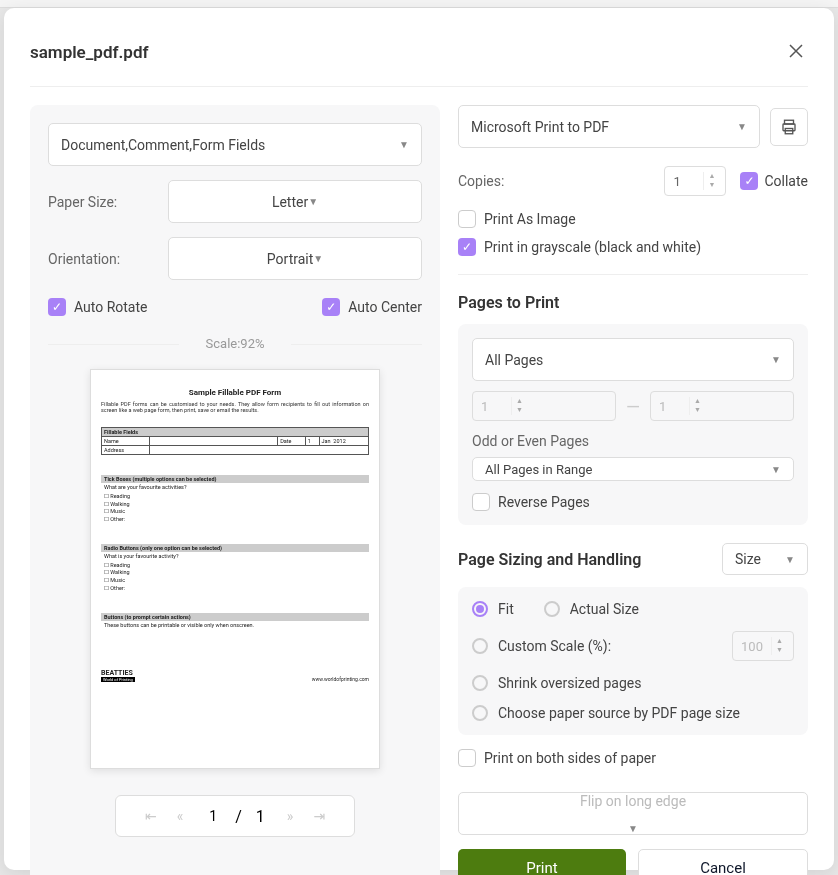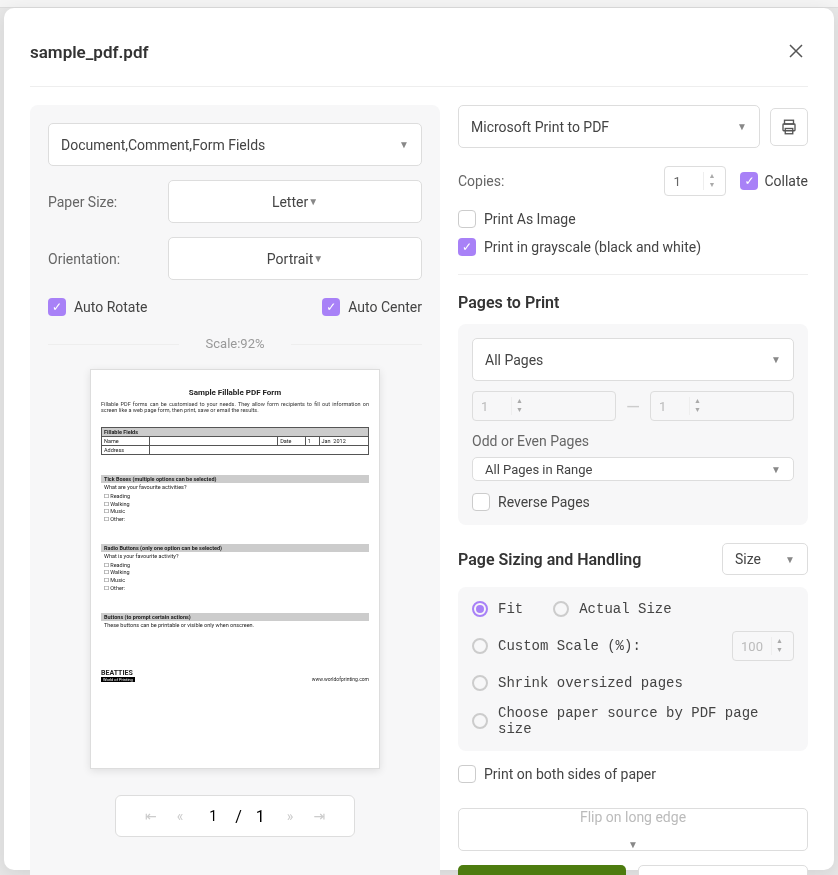--- a/index.html
+++ b/index.html
@@ -54,21 +54,21 @@
 .section-title { font-size: 16px; font-weight: 600; color: #333; margin-bottom: 12px; }
 .section-title-row { display: flex; justify-content: space-between; align-items: center; margin-bottom: 12px; }
 .panel-box { background: #f7f7f8; border-radius: 8px; padding: 14px; }
 .range-row { display: flex; align-items: center; gap: 10px; margin-top: 10px; }
 .range-sep { color: #ccc; font-size: 18px; }
 .sub-label { color: #666; font-size: 14px; margin: 12px 0 8px; }
 .radio-row { display: flex; align-items: center; gap: 10px; margin-bottom: 14px; }
 .radio { width: 16px; height: 16px; border-radius: 50%; border: 2px solid #ccc; display: flex; align-items: center; justify-content: center; cursor: pointer; flex-shrink: 0; }
 .radio.checked { border-color: #a881f7; }
 .radio.checked::after { content: ''; width: 8px; height: 8px; background: #a881f7; border-radius: 50%; }
-.radio-label { color: #444; font-size: 14px; font-family: Liberation Mono, monospace; }
+.radio-label { color: #444; font-size: 14px; }
 .radio-group-inline { display: flex; gap: 30px; margin-bottom: 14px; }
 .btn-row { display: flex; gap: 12px; margin-top: 14px; }
 .btn { flex: 1; height: 38px; border-radius: 5px; font-size: 15px; cursor: pointer; border: none; }
 .btn-primary { background: #4d7c0f; color: #fff; }
 .btn-secondary { background: #fff; border: 1px solid #ddd; color: #0f172a; }
 .disabled-color { color: #bbb !important; }
 </style>
 </head>
 <body>
 

